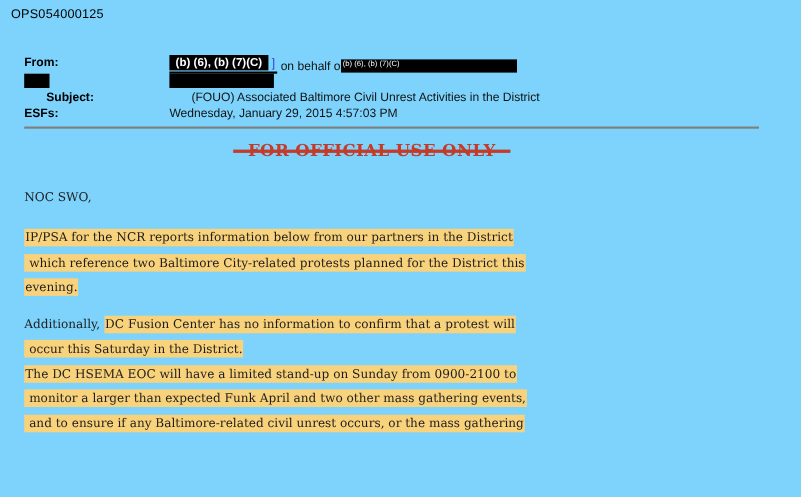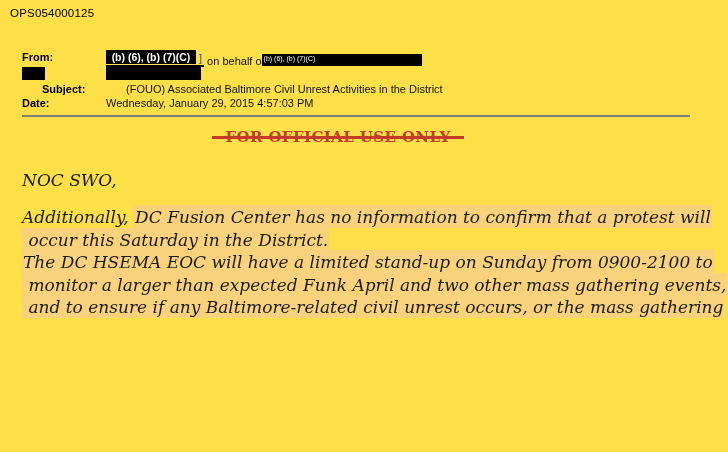--- a/index.html
+++ b/index.html
@@ -1,21 +1,21 @@
 <!DOCTYPE html>
 <html style="--highlight: #f9d27c; --banner-red: #c43b2a; --rule-gray: #7f7f7f; --redaction-black: #000000; --link-blue: #2b3dd6;"><head>
 <meta charset="utf-8">
 <style>
   * { margin: 0; padding: 0; box-sizing: border-box; }
   html, body { background: #ffffff; }
   .page {
     position: relative;
     width: 728px;
     height: 452px;
-    background: #fde047;
+    background: #7dd3fc;
     overflow: hidden;
     font-family: "Liberation Sans", sans-serif;
     color: #111111;
   }
 
   
   .doc-id {
     position: absolute;
     left: 10px;
     top: 7px;
@@ -28,21 +28,21 @@
   .hdr-row {
     position: absolute;
     left: 22px;
     width: 690px;
     font-size: 11px;
     line-height: 14px;
     white-space: nowrap;
   }
   .hdr-label {
     display: inline-block;
-    width: 84px;
+    width: 132px;
     font-weight: bold;
     color: #000000;
     vertical-align: top;
   }
   .hdr-value { color: #111111; }
 
   .redaction { background: var(--redaction-black, #000); display: inline-block; }
 
   .from-link-wrap {
     display: inline-block;
@@ -119,24 +119,23 @@
     background: var(--banner-red, #c43b2a);
   }
 
   
   .email-body {
     position: absolute;
     left: 22px;
     top: 169px;
     width: 700px;
     font-family: "DejaVu Serif", "Liberation Serif", serif;
-    font-size: 17px;
+    font-size: 11px;
     line-height: 22.5px;
     color: #1c1c1c;
-    font-style: italic;
   }
   .salutation { margin-bottom: 14px; }
   .body-line { white-space: pre; }
   .hl {
     background: var(--highlight, #f9d27c);
     padding: 1.5px 1px;
   }
   .para-0 { margin-bottom: 11px; }
   .para-1 { }
 </style>
@@ -153,32 +152,37 @@
 
   <div class="hdr-row" style="top:67px;">
     <span class="hdr-label"><span class="redaction redaction-row2-label"></span></span><span class="redaction redaction-row2-value"></span>
   </div>
 
   <div class="hdr-row" style="top:82px;margin-left:20px;">
     <span class="hdr-label">Subject:</span><span class="hdr-value">(FOUO) Associated Baltimore Civil Unrest Activities in the District</span>
   </div>
 
   <div class="hdr-row" style="top:96px;">
-    <span class="hdr-label">Date:</span><span class="hdr-value">Wednesday, January 29, 2015 4:57:03 PM</span>
+    <span class="hdr-label">ESFs:</span><span class="hdr-value">Wednesday, January 29, 2015 4:57:03 PM</span>
   </div>
 
   <div class="rule"></div>
 
   <div class="banner">
     <span class="banner-text"><span>FOR OFFICIAL USE ONLY</span><span class="strike-line"></span></span>
   </div>
 
   <div class="email-body">
     <div class="salutation body-line">NOC SWO,</div>
     <div>
+        <div class="para para-0">
+          <div class="body-line"><span class="hl">IP/PSA for the NCR reports information below from our partners in the District</span></div>
+          <div class="body-line"><span class="hl"> which reference two Baltimore City-related protests planned for the District this</span></div>
+          <div class="body-line"><span class="hl">evening.</span></div>
+        </div>
         <div class="para para-1">
           <div class="body-line"><span>Additionally, </span><span class="hl">DC Fusion Center has no information to confirm that a protest will</span></div>
           <div class="body-line"><span class="hl"> occur this Saturday in the District.</span></div>
         </div>
         <div class="para para-2">
           <div class="body-line"><span class="hl">The DC HSEMA EOC will have a limited stand-up on Sunday from 0900-2100 to</span></div>
           <div class="body-line"><span class="hl"> monitor a larger than expected Funk April and two other mass gathering events,</span></div>
           <div class="body-line"><span class="hl"> and to ensure if any Baltimore-related civil unrest occurs, or the mass gathering</span></div>
         </div>
       </div>

